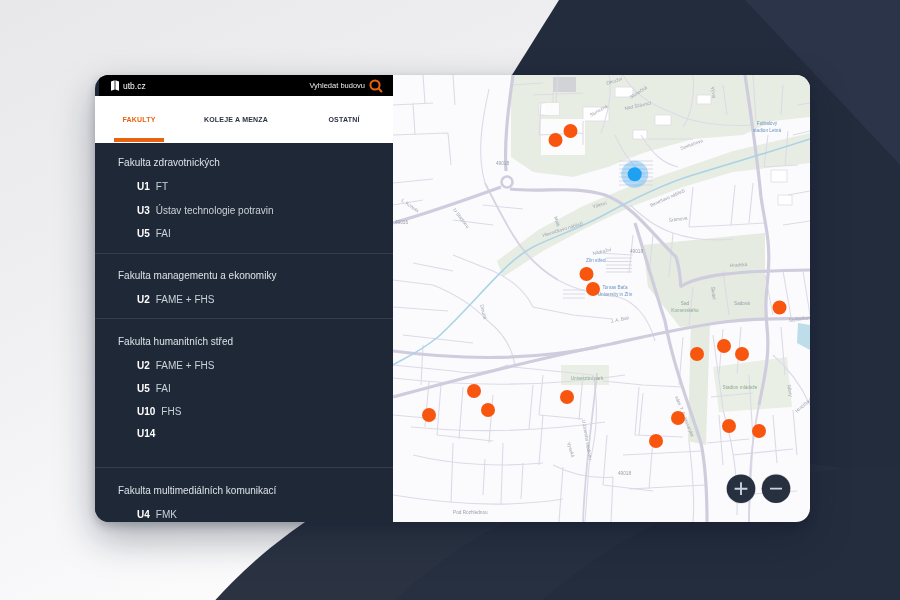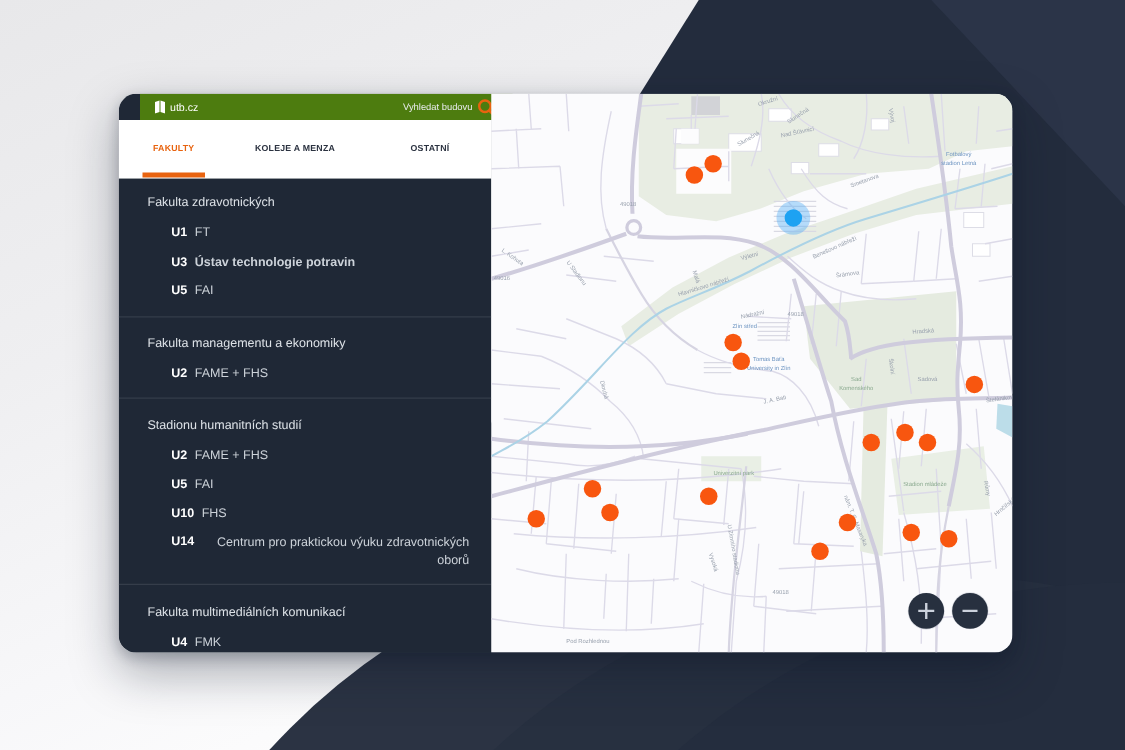--- a/index.html
+++ b/index.html
@@ -2,21 +2,21 @@
 <html><head>
 <meta charset="utf-8">
 <style>
 html,body{margin:0;padding:0;width:900px;height:600px;overflow:hidden;}
 body{font-family:"Liberation Sans", sans-serif;position:relative;
 background:linear-gradient(155deg,#e8e8ea 0%,#efeff1 30%,#f7f7f9 55%,#ffffff 80%);}
 #bg{position:absolute;left:0;top:0;}
 .card{position:absolute;left:95px;top:75px;width:715px;height:447px;border-radius:14px;
 box-shadow:0 16px 38px rgba(15,23,40,.34),0 4px 10px rgba(15,23,40,.22);overflow:hidden;display:flex;}
 .side{width:298px;height:447px;background:#1f2836;position:relative;flex:none;}
-.topbar{position:absolute;left:17px;top:0;width:298px;height:21px;background:#4d7c0f;}
+.topbar{position:absolute;left:4px;top:0;width:298px;height:21px;background:#000000;}
 .tb-l{position:absolute;left:12px;top:5px;display:flex;align-items:center;}
 .tb-l span{color:#fff;font-size:8.5px;margin-left:4px;}
 .tb-r{position:absolute;right:14px;top:0;height:21px;display:flex;align-items:center;}
 .tb-r span{color:#e9ecef;font-size:7.5px;margin-right:4px;}
 .tabs{position:absolute;left:0;top:21px;width:298px;height:47px;background:#ffffff;}
 .tab{position:absolute;top:0;height:47px;display:flex;align-items:center;justify-content:center;
 font-size:7px;font-weight:bold;letter-spacing:.2px;color:#2b3240;white-space:nowrap;}
 .tab.active{color:#e8630f;}
 .underline{position:absolute;left:19px;top:42px;width:50px;height:4px;background:#e8630f;}
 .list{position:absolute;left:0;top:68px;width:298px;height:379px;background:#1f2836;}
@@ -59,33 +59,32 @@
     </div>
     <div class="tabs">
       <div class="tab active" style="left:18px;width:52px;">FAKULTY</div>
       <div class="tab" style="left:106px;width:70px;">KOLEJE A MENZA</div>
       <div class="tab" style="left:224px;width:50px;">OSTATNÍ</div>
       <div class="underline"></div>
     </div>
     <div class="list">
       <div class="hdr" style="top:19px;">Fakulta zdravotnických</div>
       <div class="row" style="top:43px;"><b>U1</b><s>FT</s></div>
-      <div class="row" style="top:66.5px;font-weight:bold;"><b>U3</b><s>Ústav technologie potravin</s></div>
+      <div class="row" style="top:66.5px;"><b>U3</b><s>Ústav technologie potravin</s></div>
       <div class="row" style="top:90px;"><b>U5</b><s>FAI</s></div>
       <div class="div" style="top:110px;"></div>
       <div class="hdr" style="top:131.5px;">Fakulta managementu a ekonomiky</div>
       <div class="row" style="top:155.5px;"><b>U2</b><s>FAME + FHS</s></div>
       <div class="div" style="top:174.5px;"></div>
-      <div class="hdr" style="top:198px;">Stadionu humanitních studií</div>
+      <div class="hdr" style="top:198px;">Fakulta humanitních střed</div>
       <div class="row" style="top:222px;"><b>U2</b><s>FAME + FHS</s></div>
       <div class="row" style="top:245px;"><b>U5</b><s>FAI</s></div>
       <div class="row" style="top:268px;"><b>U10</b><s>FHS</s></div>
       <div class="row14" style="top:284.5px;text-align:right;">
           <b>U14</b>
-          <div class="d">Centrum pro praktickou výuku zdravotnických oborů</div>
         </div>
       <div class="div" style="top:324px;"></div>
       <div class="hdr" style="top:347px;">Fakulta multimediálních komunikací</div>
       <div class="row" style="top:371px;"><b>U4</b><s>FMK</s></div>
     </div>
   </div>
   <div class="mapwrap">
     <svg width="417" height="447" viewBox="0 0 417 447" id="map">
 
       <polygon points="118,0 417,0 417,42 380,46 350,60 300,64 250,78 215,92 180,102 140,97 118,82" fill="#e8ede3"></polygon>

